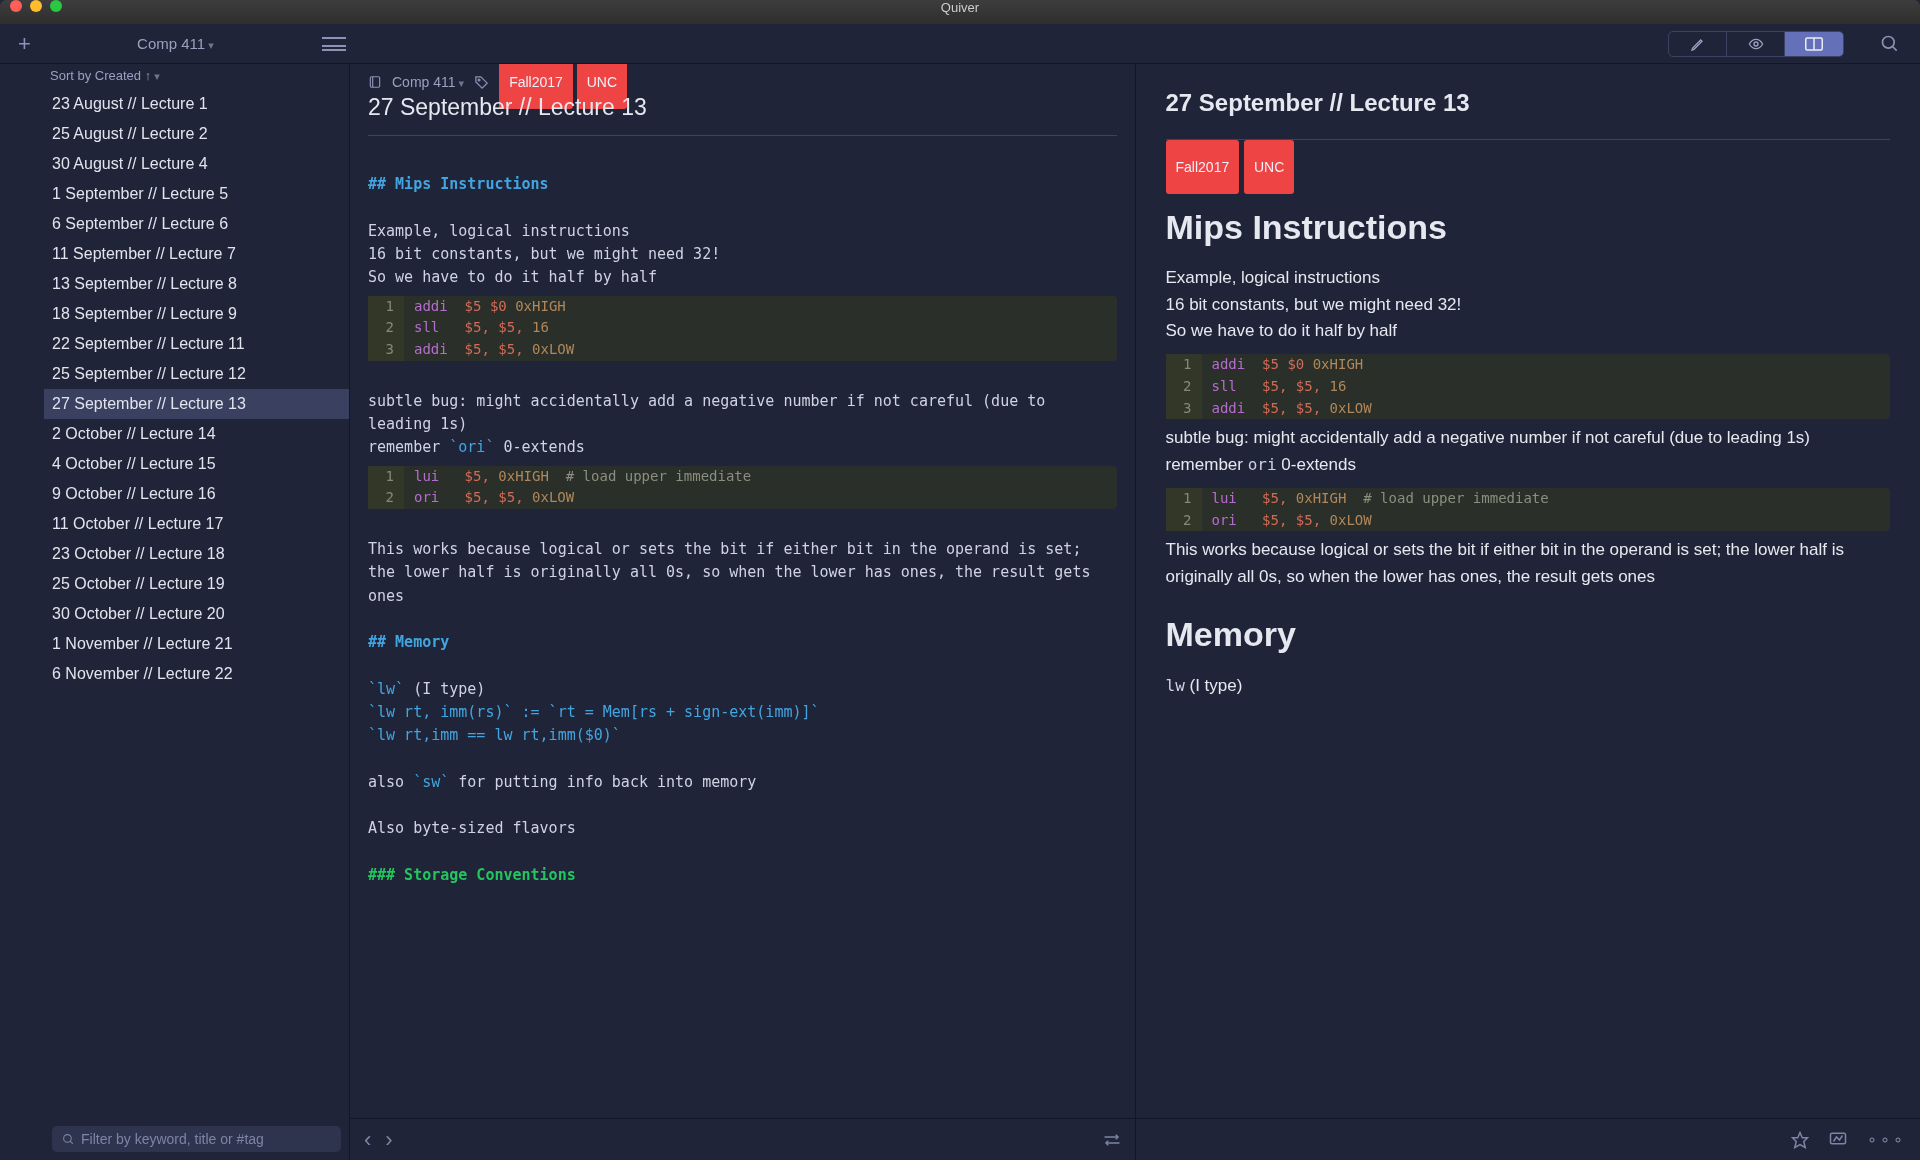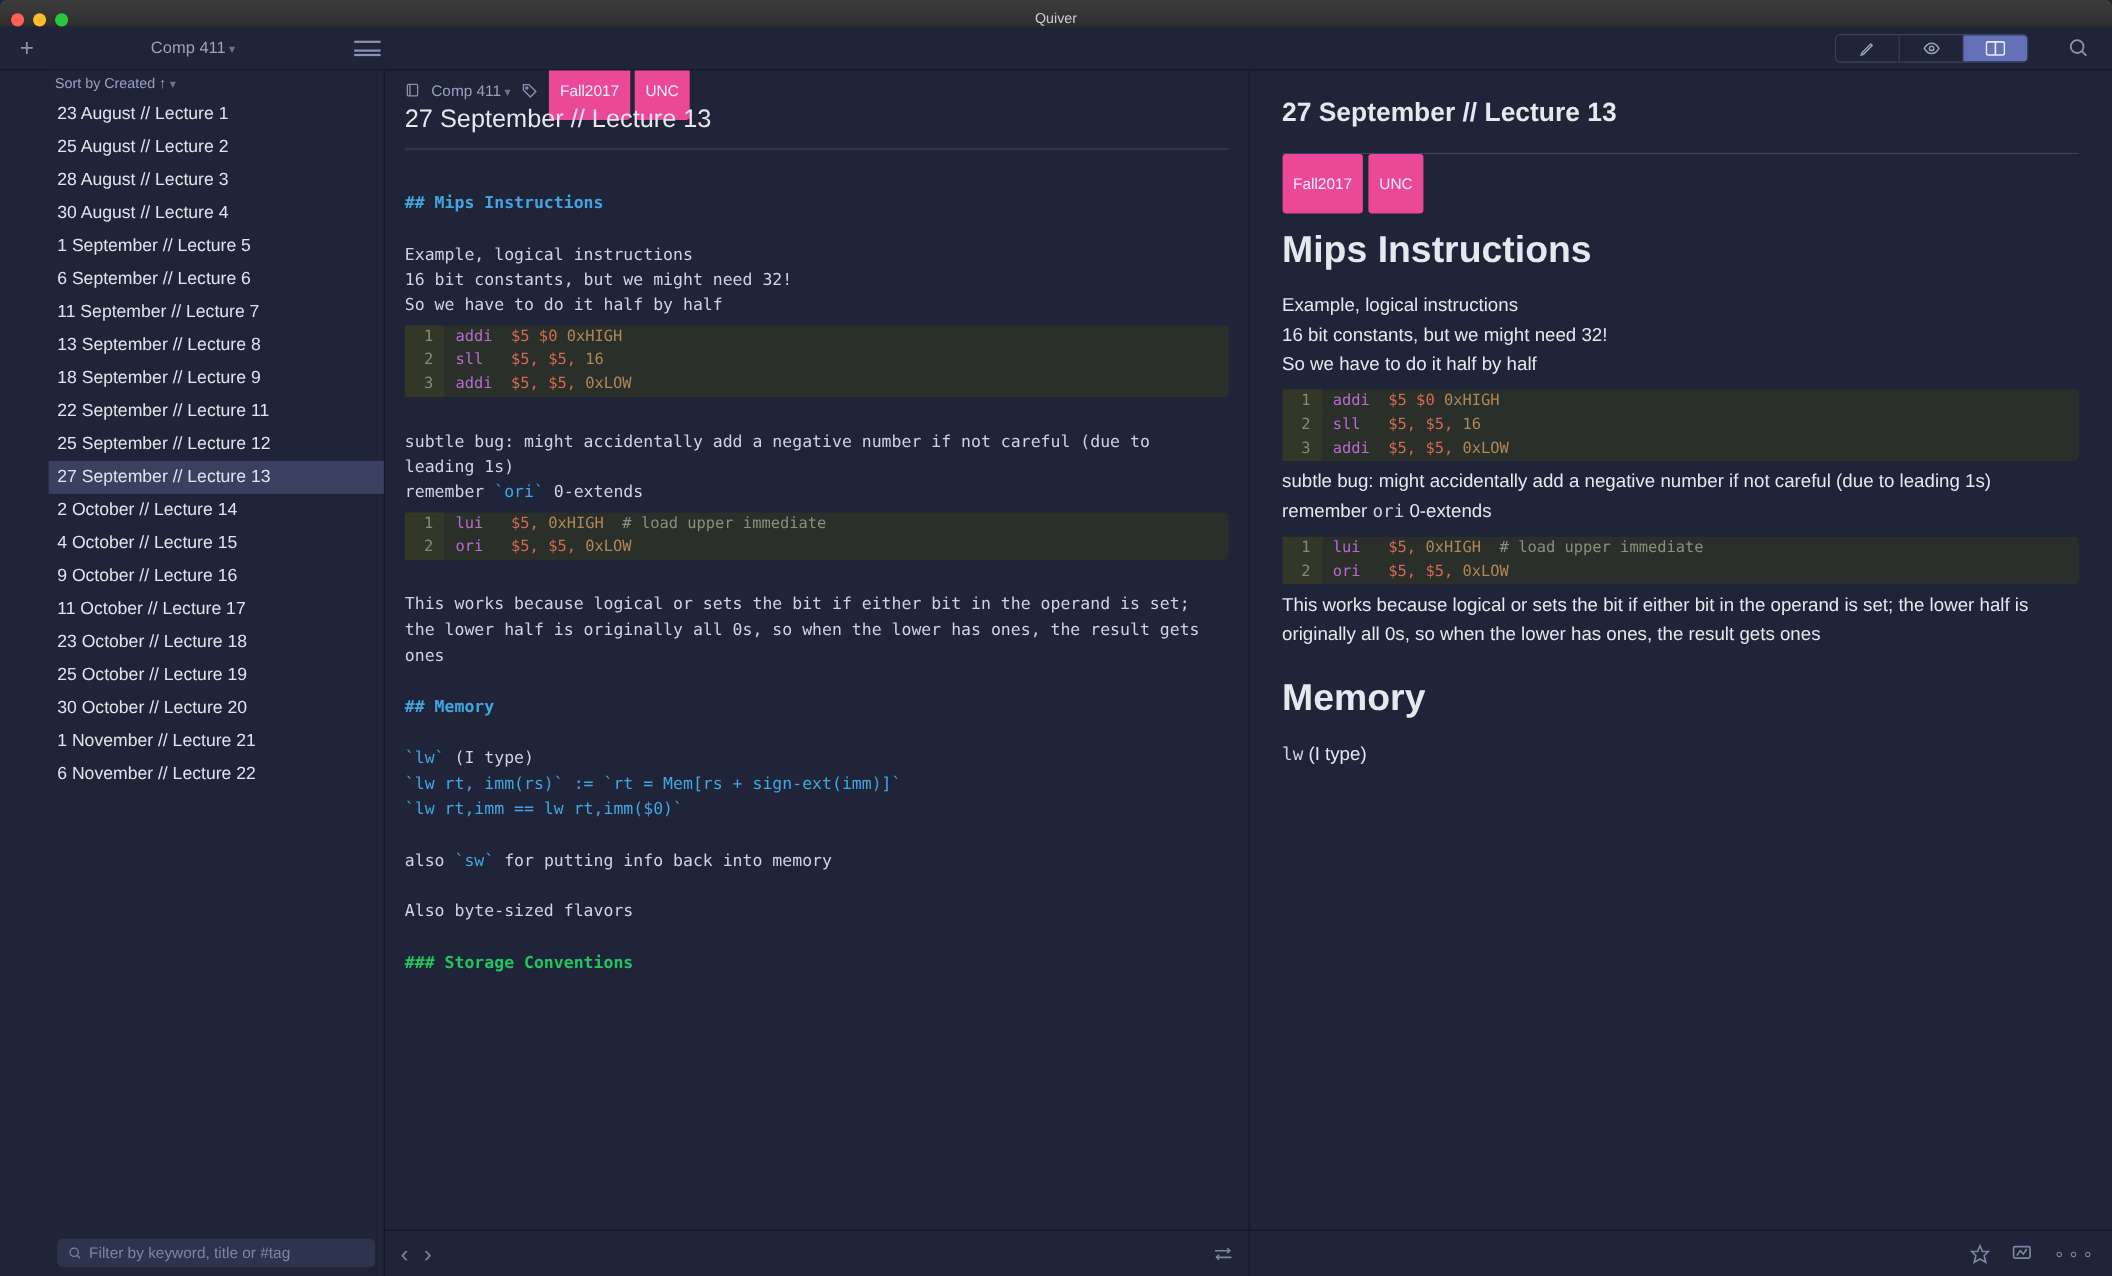--- a/index.html
+++ b/index.html
@@ -1,17 +1,17 @@
 <!DOCTYPE html>
 <html><head>
 <meta charset="utf-8">
 <style>
   * { box-sizing: border-box; margin: 0; padding: 0; }
   html, body { height: 100%; font-family: -apple-system, BlinkMacSystemFont, "Segoe UI", Helvetica, Arial, sans-serif; background:#1f2438; color:#d6d8e0; }
-  .titlebar { height:24px; background:linear-gradient(#3d3d3d,#2e2e2e); display:flex; align-items:flex-end; position:relative; border-top-left-radius:6px; border-top-right-radius:6px;}
+  .titlebar { height:24px; background:linear-gradient(#3d3d3d,#2e2e2e); display:flex; align-items:flex-start; position:relative; border-top-left-radius:6px; border-top-right-radius:6px;}
   .traffic { display:flex; gap:8px; padding-left:10px; }
   .traffic span { width:12px; height:12px; border-radius:50%; display:inline-block;}
   .tl-close{background:#ff5f57;} .tl-min{background:#ffbd2e;} .tl-max{background:#28c940;}
   .title { position:absolute; left:50%; transform:translateX(-50%); font-size:13px; color:#ccc;}
   .toolbar { height:40px; background:#1f2438; display:flex; align-items:center; border-bottom:1px solid #12162a;}
   .tb-left { width:306px; display:flex; align-items:center; gap:14px; padding-left:18px; }
   .plus { color:#8b92b5; font-size:22px; font-weight:300; cursor:pointer;}
   .nb-dropdown { flex:1; text-align:center; color:#9aa0c0; font-size:15px; cursor:pointer;}
   .chev::after { content:" \25BE"; font-size:11px; color:#6d7490;}
   .tb-mid { flex:1; display:flex; align-items:center; padding-left:16px; }
@@ -28,21 +28,21 @@
   .sort { font-size:13px; color:#9aa0c0; padding:4px 6px 6px; cursor:pointer;}
   .notelist { flex:1; overflow:auto; }
   .note-item { padding:6px 8px; font-size:16px; color:#e2e4ed; cursor:pointer; white-space:nowrap; overflow:hidden; text-overflow:ellipsis;}
   .note-item.sel { background:#3a4060; }
   .filterbox { padding:8px; }
   .filterbox .inner { background:#2e344d; border-radius:5px; padding:5px 10px; color:#7d84a5; font-size:14px; display:flex; align-items:center; gap:6px;}
   .pane { flex:1; overflow:auto; position:relative; }
   .pane.left { border-right:1px solid #12162a; }
   .meta { padding:10px 18px 0; }
   .crumbs { display:flex; align-items:center; gap:10px; font-size:14px; color:#9aa0c0;}
-  .tagchip { background:#ec4899; color:#eef0fa; padding:19px 10px; border-radius:3px; font-size:14px;}
+  .tagchip { background:#ef4444; color:#eef0fa; padding:19px 10px; border-radius:3px; font-size:14px;}
   .dates { display:flex; gap:34px; font-size:14px; color:#7d84a5; padding:10px 0 8px;}
   .note-title { font-size:23px; color:#e6e8f0; font-weight:500; padding:4px 0 14px; border-bottom:1px solid #3b4264;}
   .md { font-family: Menlo, Consolas, monospace; font-size:15px; line-height:1.55; padding:14px 18px 70px; color:#cfd3e3; white-space:pre-wrap;}
   .md .h2 { color:#42a5e0; font-weight:600;}
   .md .h3 { color:#22c55e; font-weight:600;}
   .md .ic { color:#42a5e0; }
   .codeblk { background:#2a2f29; border-radius:4px; margin:6px 0; font-family:Menlo,Consolas,monospace; font-size:14px;}
   .codeblk .ln { display:flex; }
   .codeblk .gut { width:36px; text-align:right; padding-right:10px; color:#848a78; background:#323728; user-select:none;}
   .codeblk .src { padding-left:10px; white-space:pre;}
@@ -109,21 +109,20 @@
   </div>
 </div>
 
 <div class="body">
 
   <div class="sidebar">
     <div class="sort chev">Sort by Created ↑</div>
     <div class="notelist" id="notelist">
         <div class="note-item">23 August // Lecture 1</div>
         <div class="note-item">25 August // Lecture 2</div>
-        <div class="note-item">28 August // Lecture 3</div>
         <div class="note-item">30 August // Lecture 4</div>
         <div class="note-item">1 September // Lecture 5</div>
         <div class="note-item">6 September // Lecture 6</div>
         <div class="note-item">11 September // Lecture 7</div>
         <div class="note-item">13 September // Lecture 8</div>
         <div class="note-item">18 September // Lecture 9</div>
         <div class="note-item">22 September // Lecture 11</div>
         <div class="note-item">25 September // Lecture 12</div>
         <div class="note-item sel">27 September // Lecture 13</div>
         <div class="note-item">2 October // Lecture 14</div>

